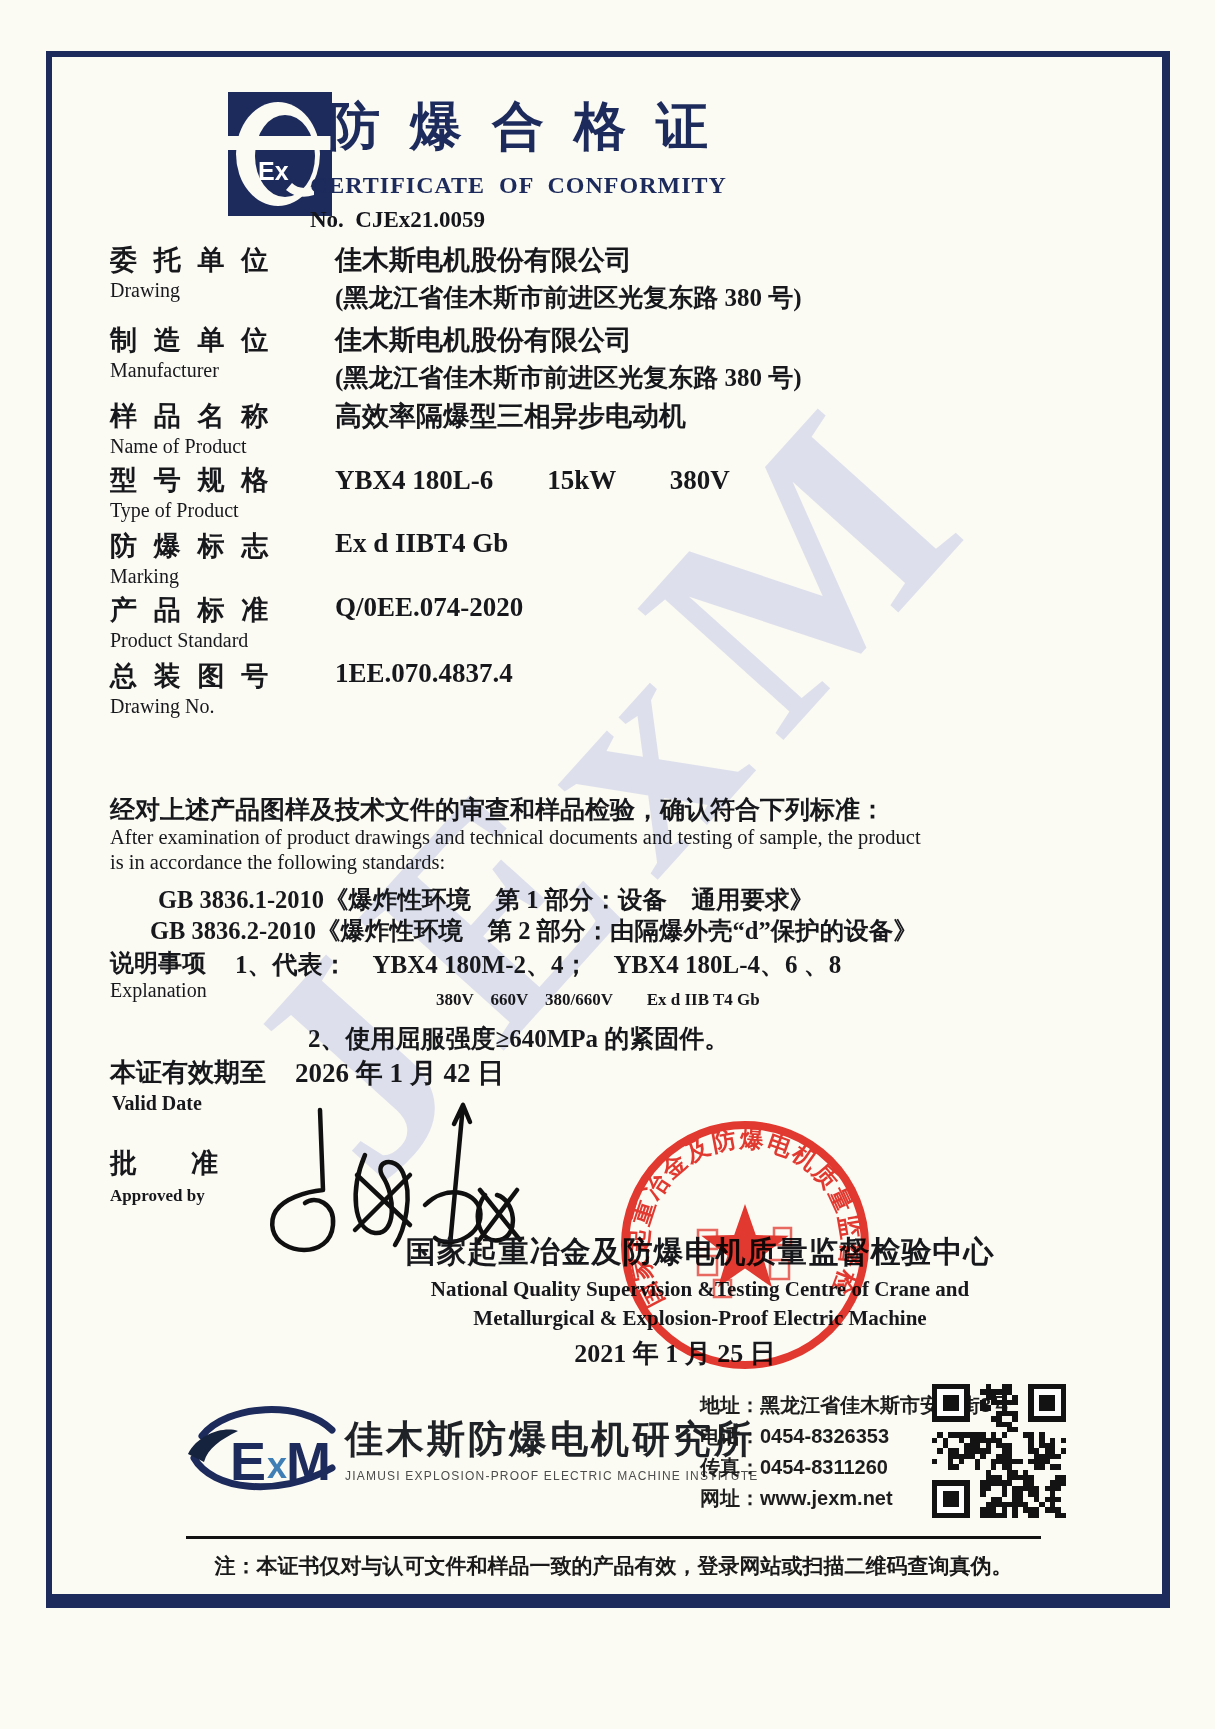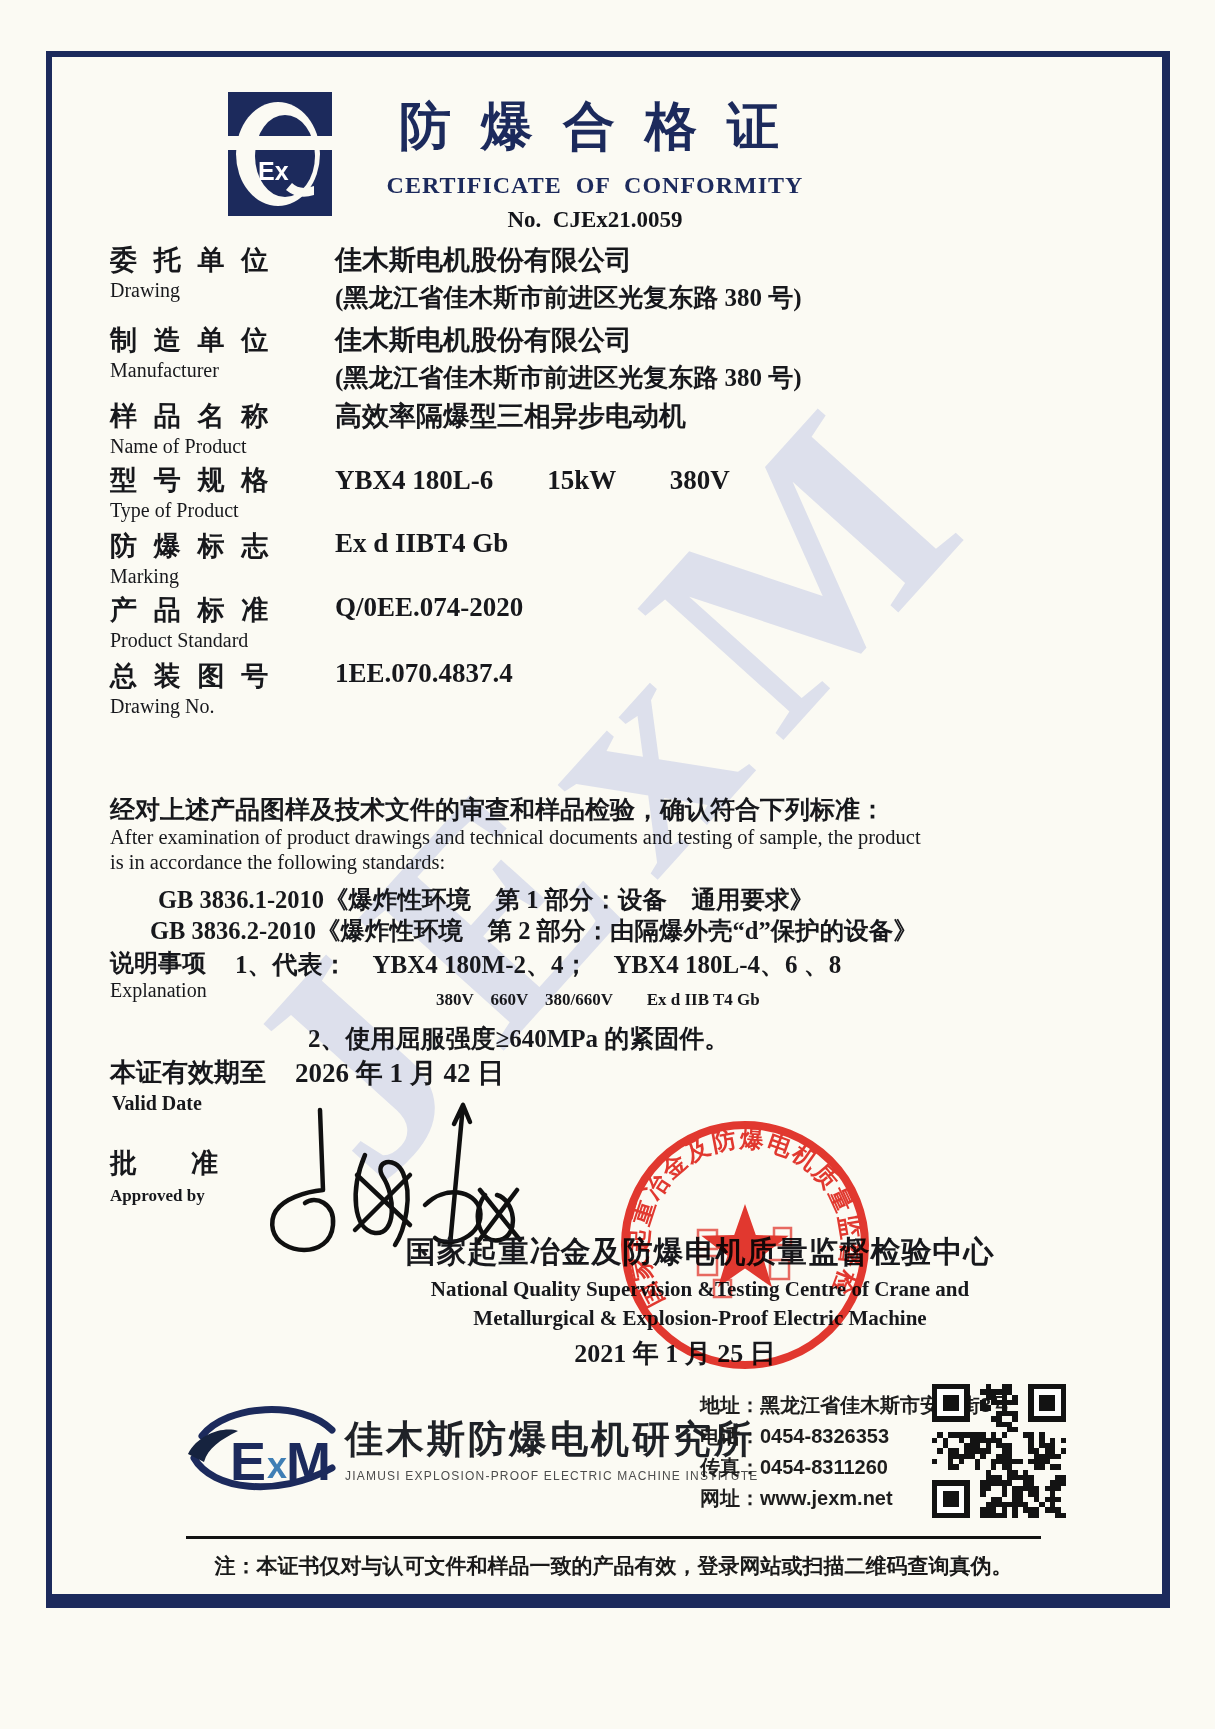--- a/index.html
+++ b/index.html
@@ -5,21 +5,21 @@
   html,body{margin:0;padding:0;background:#e9e6da;}
   .page{position:relative;width:1215px;height:1729px;background:#fbfaf3;overflow:hidden;
         font-family:"Liberation Serif","DejaVu Serif",serif;color:#17181c;}
   .page *{white-space:nowrap;}
   .frame{position:absolute;left:46px;top:51px;width:1124px;height:1557px;box-sizing:border-box;
          border-style:solid;border-color:#1c2a5c;border-width:6px 8px 14px 6px;z-index:1;}
   .wm{position:absolute;left:20px;top:610px;width:1180px;text-align:center;z-index:0;
       font-size:300px;font-weight:bold;letter-spacing:34px;color:#ccd1e8;opacity:.62;
       transform:rotate(-48deg);transform-origin:50% 50%;pointer-events:none;}
   
-  .hdr{position:absolute;left:310px;top:92px;width:570px;text-align:center;z-index:2;}
+  .hdr{position:absolute;left:310px;top:92px;width:570px;z-index:2;}
   .title-cn{font-size:52px;font-weight:bold;color:#1c2a5c;letter-spacing:30px;padding-left:18px;}
   .title-en{font-size:24px;font-weight:bold;color:#1c2a5c;letter-spacing:1px;word-spacing:7px;margin-top:10px;}
   .cert-no{font-size:23px;font-weight:bold;color:#14151a;margin-top:8px;white-space:pre;}
   .exlogo{position:absolute;left:228px;top:92px;z-index:2;}
   
   .fr{position:absolute;left:110px;width:980px;z-index:2;}
   .fr .lcn{position:absolute;left:0;top:0;font-size:27px;font-weight:bold;letter-spacing:5px;}
   .fr .len{position:absolute;left:0;top:37px;font-size:20px;}
   .fr .val{position:absolute;left:225px;top:0;font-size:27px;font-weight:bold;white-space:pre;}
   .fr .val2{position:absolute;left:225px;top:39px;font-size:25px;font-weight:bold;white-space:pre;}

